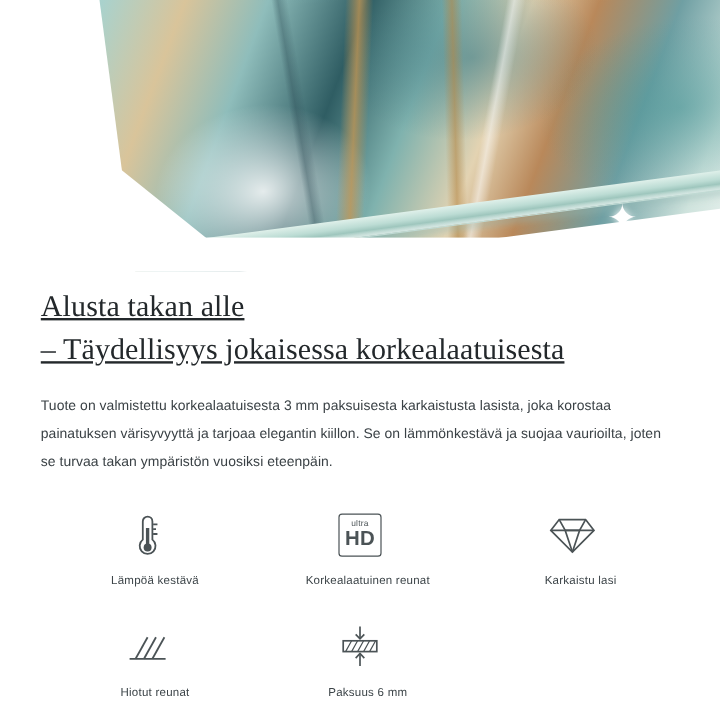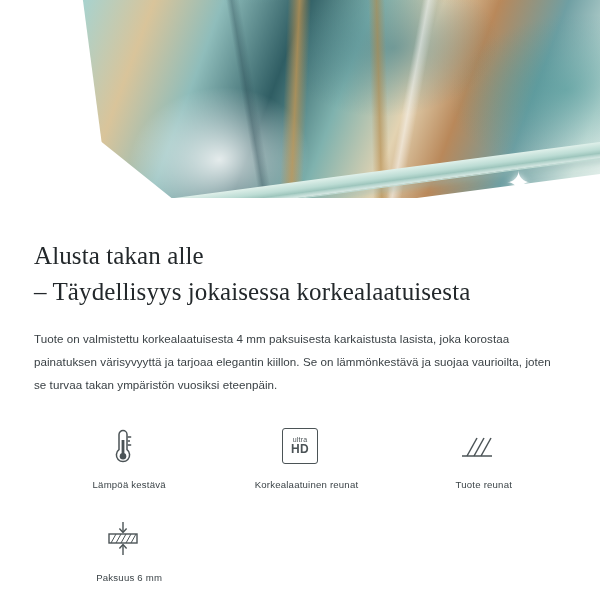--- a/index.html
+++ b/index.html
@@ -135,20 +135,21 @@
     box-sizing: border-box;
   }
   .headline {
     font-family: "Liberation Serif", serif;
     font-size: 25px;
     line-height: 1.42;
     color: #23282b;
     font-weight: 400;
     margin: 12px 0 0 0;
     letter-spacing: 0.1px;
+    text-decoration: underline;
   }
   .headline .l2 { display: block; }
 
   .body-copy {
     margin-top: 18px;
     font-size: 11.6px;
     line-height: 2.0;
     color: #3a4145;
     letter-spacing: 0.05px;
     max-width: 540px;
@@ -187,21 +188,21 @@
     height: 34px;
     border: 1.6px solid #4b5356;
     border-radius: 3px;
     display: flex;
     flex-direction: column;
     align-items: center;
     justify-content: center;
     line-height: 1.05;
   }
   .ultrahd-box .u1 { font-size: 7px; letter-spacing: 0.2px; }
-  .ultrahd-box .u2 { font-size: 12px; font-weight: bold; letter-spacing: 0.3px; }
+  .ultrahd-box .u2 { font-size: 17px; font-weight: bold; letter-spacing: 0.3px; }
 </style>
 </head>
 <body>
 
 <div class="page">
 
   <div class="hero">
     <div class="hero-inner">
       <div class="art-panel">
         <div class="art-veins"></div>
@@ -216,21 +217,21 @@
     </div>
   </div>
 
   <div class="content">
 
     <h1 class="headline">
       <span class="l1">Alusta takan alle</span>
       <span class="l2">– Täydellisyys jokaisessa korkealaatuisesta</span>
     </h1>
 
-    <p class="body-copy">Tuote on valmistettu korkealaatuisesta 4 mm paksuisesta karkaistusta lasista, joka korostaa painatuksen värisyvyyttä ja tarjoaa elegantin kiillon. Se on lämmönkestävä ja suojaa vaurioilta, joten se turvaa takan ympäristön vuosiksi eteenpäin.</p>
+    <p class="body-copy">Tuote on valmistettu korkealaatuisesta 3 mm paksuisesta karkaistusta lasista, joka korostaa painatuksen värisyvyyttä ja tarjoaa elegantin kiillon. Se on lämmönkestävä ja suojaa vaurioilta, joten se turvaa takan ympäristön vuosiksi eteenpäin.</p>
 
     <div class="features">
 
       <div class="feature">
         <div class="feature-icon">
           <svg width="26" height="42" viewBox="0 0 26 42" fill="none" stroke="#4b5356" stroke-width="1.5">
             <path d="M13 5.5a4 4 0 0 0-4 4v15.2a6.6 6.6 0 1 0 8 0V9.5a4 4 0 0 0-4-4z"></path>
             <circle cx="13" cy="31.2" r="3.3" fill="#4b5356" stroke="none"></circle>
             <rect x="11.6" y="15" width="2.8" height="14" fill="#4b5356" stroke="none"></rect>
             <line x1="17.6" y1="12" x2="21.2" y2="12"></line>
@@ -245,31 +246,43 @@
         <div class="feature-icon">
           <div class="ultrahd-box">
             <span class="u1">ultra</span>
             <span class="u2">HD</span>
           </div>
         </div>
         <div class="feature-label">Korkealaatuinen reunat</div>
       </div>
 
 
+      <div class="feature">
+        <div class="feature-icon">
+          <svg width="40" height="38" viewBox="0 0 40 38" fill="none" stroke="#4b5356" stroke-width="1.4">
+            <path d="M9 6 H31 L38 15 L20 33 L2 15 Z"></path>
+            <path d="M2 15 H38"></path>
+            <path d="M9 6 L14 15 L20 33"></path>
+            <path d="M31 6 L26 15 L20 33"></path>
+            <path d="M14 15 H26"></path>
+          </svg>
+        </div>
+        <div class="feature-label">Karkaistu lasi</div>
+      </div>
 
       <div class="feature">
         <div class="feature-icon">
           <svg width="36" height="34" viewBox="0 0 36 34" fill="none" stroke="#4b5356" stroke-width="1.5">
             <path d="M3 27 H33"></path>
             <path d="M8 27 L18 9"></path>
             <path d="M15 27 L25 9"></path>
             <path d="M22 27 L32 9"></path>
           </svg>
         </div>
-        <div class="feature-label">Tuote reunat</div>
+        <div class="feature-label">Hiotut reunat</div>
       </div>
 
       <div class="feature">
         <div class="feature-icon">
           <svg width="40" height="40" viewBox="0 0 40 40" fill="none" stroke="#4b5356" stroke-width="1.4">
             <line x1="20" y1="3" x2="20" y2="13"></line>
             <path d="M16.4 9.6 L20 13.4 L23.6 9.6"></path>
             <rect x="6" y="15" width="28" height="9"></rect>
             <path d="M8 24 L13 15 M13 24 L18 15 M18 24 L23 15 M23 24 L28 15 M28 24 L33 15" stroke-width="1"></path>
             <line x1="20" y1="26" x2="20" y2="36"></line>

